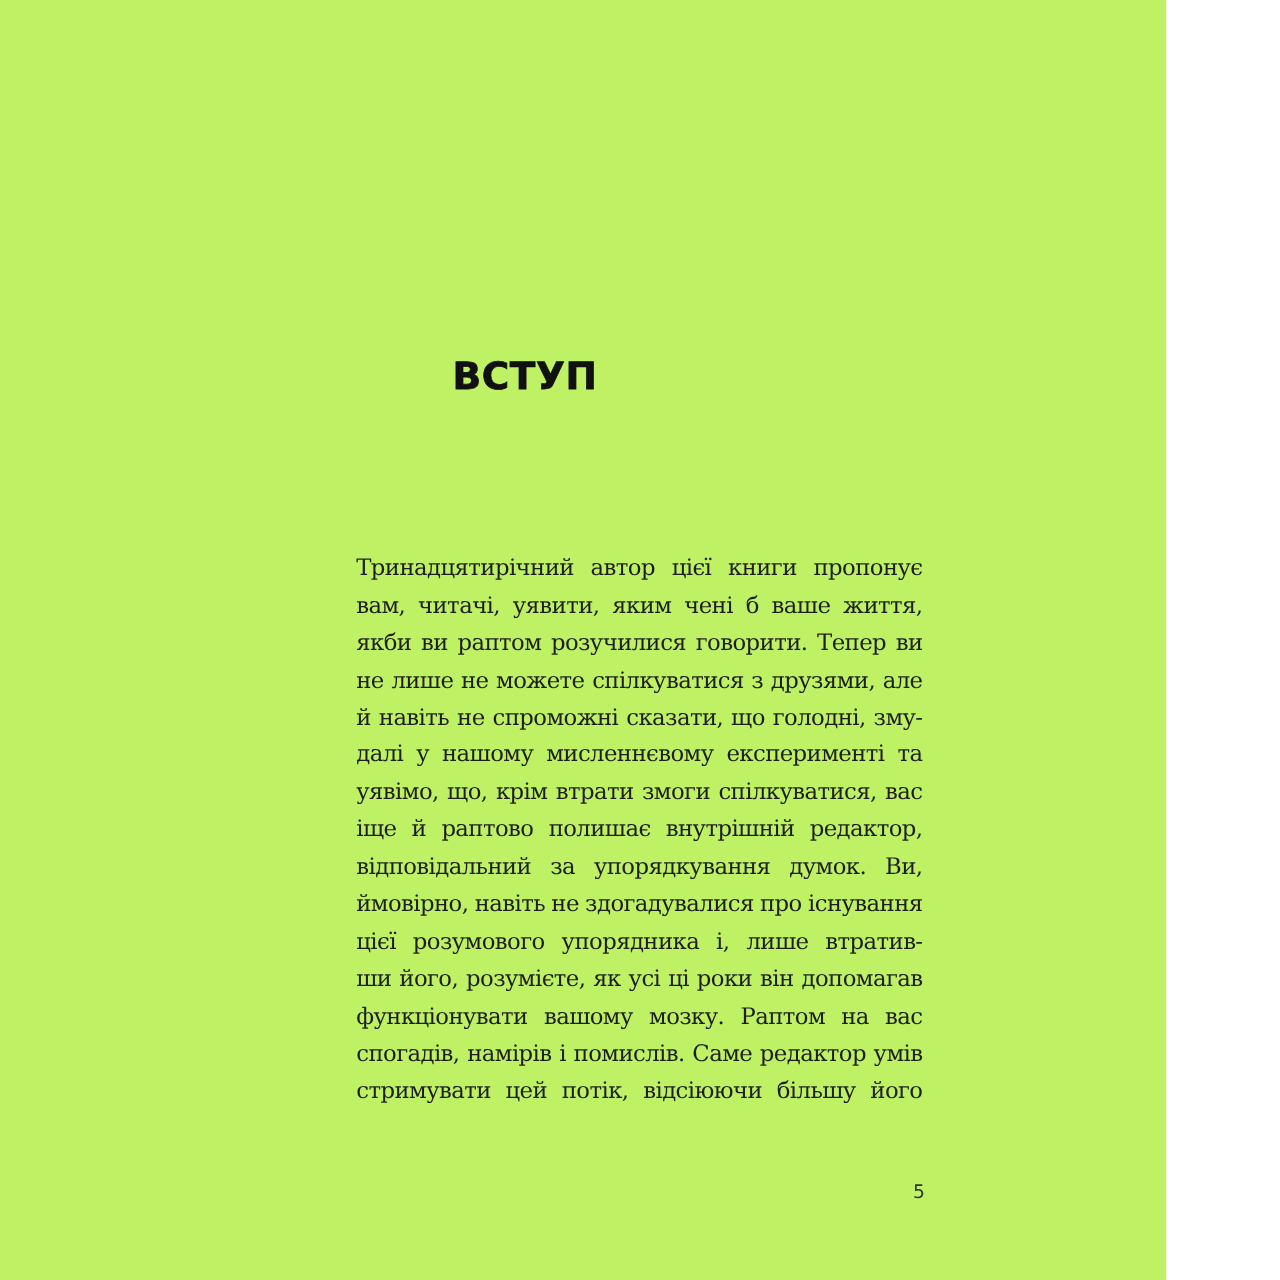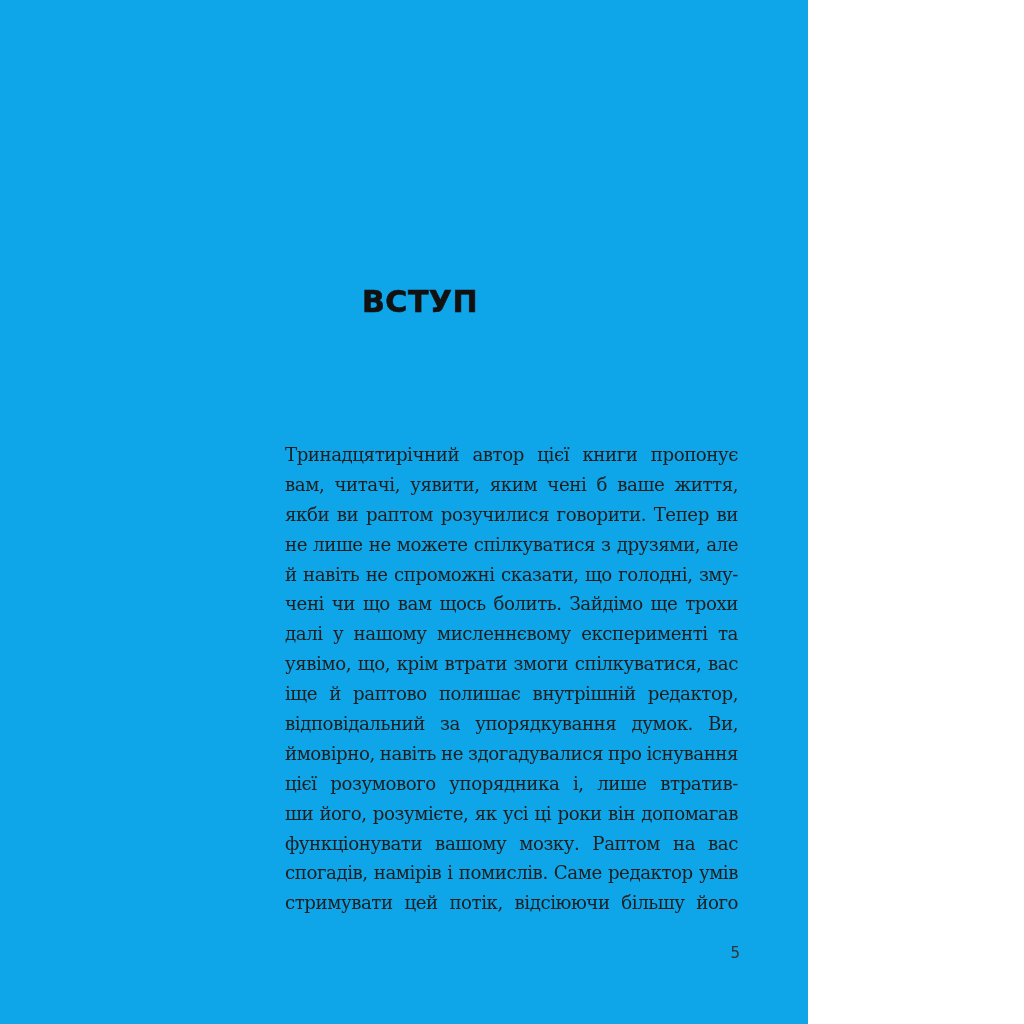--- a/index.html
+++ b/index.html
@@ -9,22 +9,22 @@
     }
     body {
       width: 1024px;
       height: 1024px;
       position: relative;
       overflow: hidden;
     }
     .page {
       position: absolute;
       left: 0; top: 0;
-      width: 808px; height: 1024px;
-      background: #0ea5e9;
+      width: 933px; height: 1024px;
+      background: #bef264;
     }
     .chapter-title {
       position: absolute;
       left: 362px;
       top: 284px;
       margin: 0;
       font-family: "DejaVu Sans", sans-serif;
       font-weight: 900;
       font-size: 30px;
       letter-spacing: 0.5px;
@@ -71,21 +71,20 @@
 
 <div class="page">
   <h1 class="chapter-title">ВСТУП</h1>
 
   <div class="body-text">
     <span class="line">Тринадцятирічний автор цієї книги пропонує</span>
     <span class="line">вам, читачі, уявити, яким чені б ваше життя,</span>
     <span class="line">якби ви раптом розучилися говорити. Тепер ви</span>
     <span class="line">не лише не можете спілкуватися з друзями, але</span>
     <span class="line">й навіть не спроможні сказати, що голодні, зму-</span>
-    <span class="line">чені чи що вам щось болить. Зайдімо ще трохи</span>
     <span class="line">далі у нашому мисленнєвому експерименті та</span>
     <span class="line">уявімо, що, крім втрати змоги спілкуватися, вас</span>
     <span class="line">іще й раптово полишає внутрішній редактор,</span>
     <span class="line">відповідальний за упорядкування думок. Ви,</span>
     <span class="line">ймовірно, навіть не здогадувалися про існування</span>
     <span class="line">цієї розумового упорядника і, лише втратив-</span>
     <span class="line">ши його, розумієте, як усі ці роки він допомагав</span>
     <span class="line">функціонувати вашому мозку. Раптом на вас</span>
     <span class="line">спогадів, намірів і помислів. Саме редактор умів</span>
     <span class="line last-tight">стримувати цей потік, відсіюючи більшу його</span>

